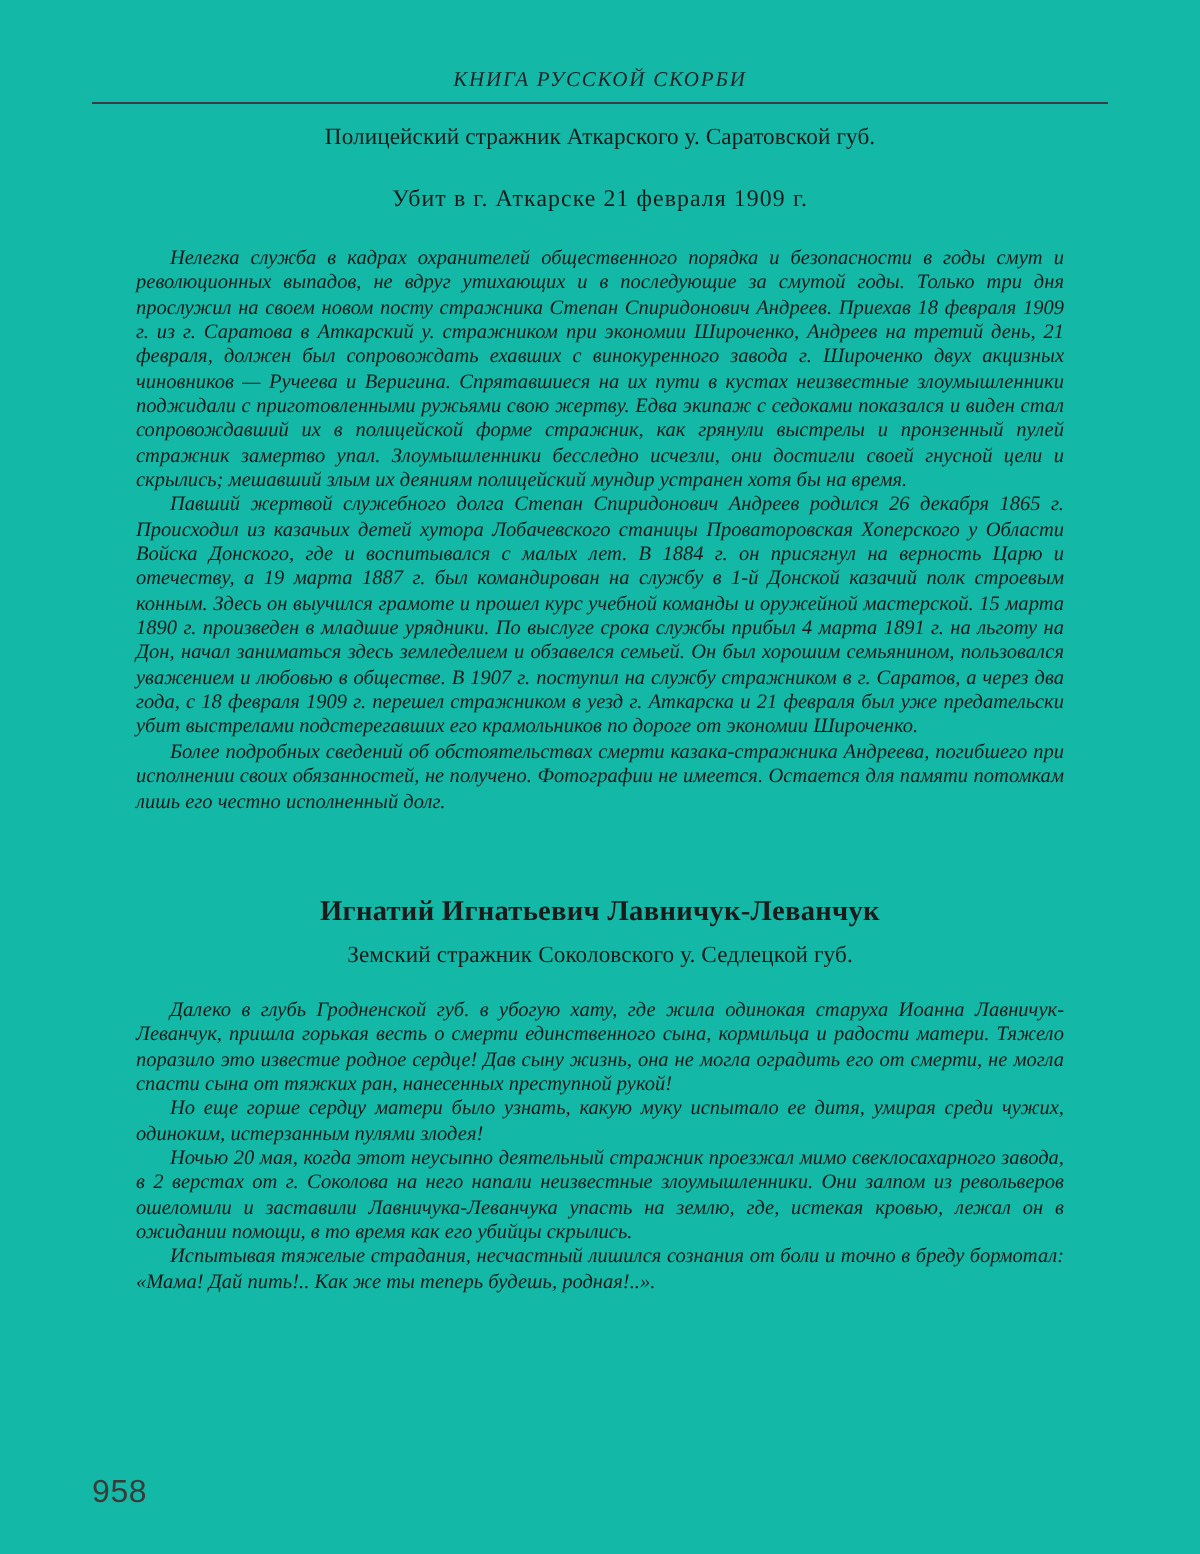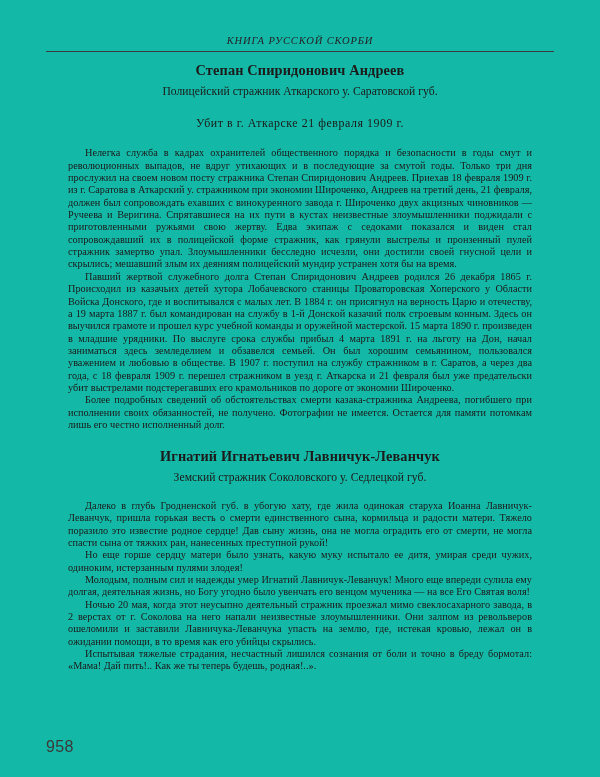--- a/index.html
+++ b/index.html
@@ -89,20 +89,21 @@
     text-align-last: left;
     -webkit-hyphens: auto;
     hyphens: auto;
     letter-spacing: 0.01px;
   }
   #article-2 .body-text { margin-top: 14px; }
 
   .body-text p {
     margin: 0;
     text-indent: 17px;
+    font-style: italic;
   }
 
   
   .folio {
     position: absolute;
     left: 46px;
     top: 738px;
     font-family: "Liberation Sans", "DejaVu Sans", sans-serif;
     font-size: 16px;
     color: #3a3a3a;
@@ -114,40 +115,38 @@
 
 <div class="page">
 
   <div class="running-head">
     <span class="running-head-text">Книга русской скорби</span>
   </div>
   <div class="head-rule"></div>
 
   <div class="article" id="article-1">
     <div class="title-block">
-      <h1 class="person-name">Степан Спиридонович Андреев</h1>
       <p class="person-rank">Полицейский стражник Аткарского у. Саратовской губ.</p>
       <p class="person-fate">Убит в г. Аткарске 21 февраля 1909 г.</p>
     </div>
     <div class="body-text">
       <p>Нелегка служба в кадрах охранителей общественного порядка и безопасности в годы смут и революционных выпадов, не вдруг утихающих и в последующие за смутой годы. Только три дня прослужил на своем новом посту стражника Степан Спиридонович Андреев. Приехав 18 февраля 1909 г. из г. Саратова в Аткарский у. стражником при экономии Широченко, Андреев на третий день, 21 февраля, должен был сопровождать ехавших с винокуренного завода г. Широченко двух акцизных чиновников — Ручеева и Веригина. Спрятавшиеся на их пути в кустах неизвестные злоумышленники поджидали с приготовленными ружьями свою жертву. Едва экипаж с седоками показался и виден стал сопровождавший их в полицейской форме стражник, как грянули выстрелы и пронзенный пулей стражник замертво упал. Злоумышленники бесследно исчезли, они достигли своей гнусной цели и скрылись; мешавший злым их деяниям полицейский мундир устранен хотя бы на время.</p>
       <p>Павший жертвой служебного долга Степан Спиридонович Андреев родился 26 декабря 1865 г. Происходил из казачьих детей хутора Лобачевского станицы Проваторовская Хоперского у Области Войска Донского, где и воспитывался с малых лет. В 1884 г. он присягнул на верность Царю и отечеству, а 19 марта 1887 г. был командирован на службу в 1-й Донской казачий полк строевым конным. Здесь он выучился грамоте и прошел курс учебной команды и оружейной мастерской. 15 марта 1890 г. произведен в младшие урядники. По выслуге срока службы прибыл 4 марта 1891 г. на льготу на Дон, начал заниматься здесь земледелием и обзавелся семьей. Он был хорошим семьянином, пользовался уважением и любовью в обществе. В 1907 г. поступил на службу стражником в г. Саратов, а через два года, с 18 февраля 1909 г. перешел стражником в уезд г. Аткарска и 21 февраля был уже предательски убит выстрелами подстерегавших его крамольников по дороге от экономии Широченко.</p>
       <p>Более подробных сведений об обстоятельствах смерти казака-стражника Андреева, погибшего при исполнении своих обязанностей, не получено. Фотографии не имеется. Остается для памяти потомкам лишь его честно исполненный долг.</p>
     </div>
   </div>
 
   <div class="article" id="article-2">
     <div class="title-block">
       <h1 class="person-name">Игнатий Игнатьевич Лавничук-Леванчук</h1>
       <p class="person-rank">Земский стражник Соколовского у. Седлецкой губ.</p>
     </div>
     <div class="body-text">
       <p>Далеко в глубь Гродненской губ. в убогую хату, где жила одинокая старуха Иоанна Лавничук-Леванчук, пришла горькая весть о смерти единственного сына, кормильца и радости матери. Тяжело поразило это известие родное сердце! Дав сыну жизнь, она не могла оградить его от смерти, не могла спасти сына от тяжких ран, нанесенных преступной рукой!</p>
       <p>Но еще горше сердцу матери было узнать, какую муку испытало ее дитя, умирая среди чужих, одиноким, истерзанным пулями злодея!</p>
-      <p>Молодым, полным сил и надежды умер Игнатий Лавничук-Леванчук! Много еще впереди сулила ему долгая, деятельная жизнь, но Богу угодно было увенчать его венцом мученика — на все Его Святая воля!</p>
       <p>Ночью 20 мая, когда этот неусыпно деятельный стражник проезжал мимо свеклосахарного завода, в 2 верстах от г. Соколова на него напали неизвестные злоумышленники. Они залпом из револьверов ошеломили и заставили Лавничука-Леванчука упасть на землю, где, истекая кровью, лежал он в ожидании помощи, в то время как его убийцы скрылись.</p>
       <p>Испытывая тяжелые страдания, несчастный лишился сознания от боли и точно в бреду бормотал: «Мама! Дай пить!.. Как же ты теперь будешь, родная!..».</p>
     </div>
   </div>
 
   <div class="folio">958</div>
 
 </div>
 
 </body></html>

